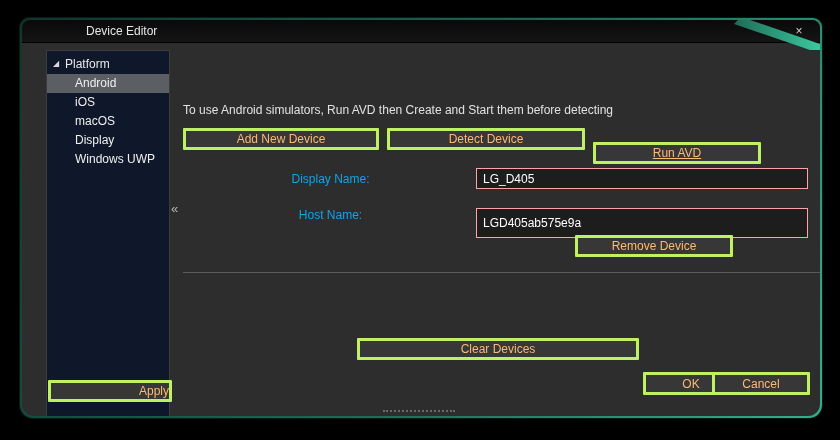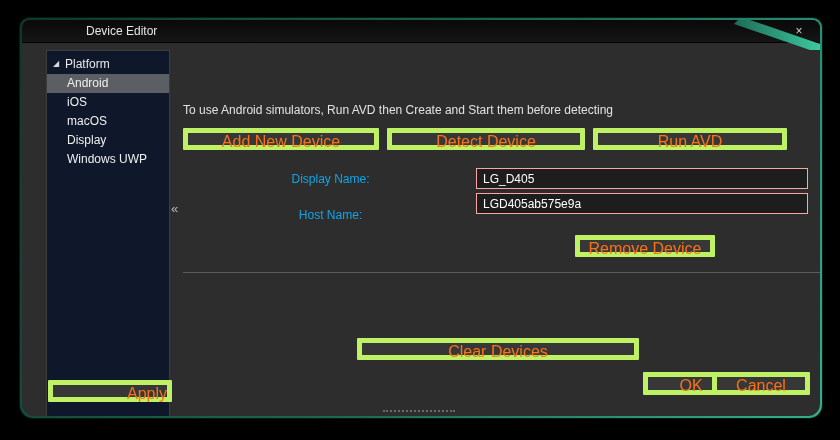--- a/index.html
+++ b/index.html
@@ -51,29 +51,29 @@
   .tree-row {
     height:19px; line-height:19px; font-size:12px; color:#e8e8e8;
     padding-left:6px; white-space:nowrap;
   }
   .tree-row .expander {
     display:inline-block; width:12px; font-size:8px; color:#d8d8d8;
     vertical-align:middle; transform:translateY(-1px);
   }
   .tree-item {
     height:19px; line-height:19px; font-size:12px; color:#efefef;
-    padding-left:20px; white-space:nowrap;
+    padding-left:28px; white-space:nowrap;
   }
   .tree-item.selected { background:#5b5f63; }
   .btn {
     position:absolute;
     background:#373737;
-    border:5px solid #bef264;
+    border:3px solid #bef264;
     border-radius:1px;
-    color:#f97316; font-size:16px;
+    color:#fdba74; font-size:12px;
     text-align:center;
     font-family:"Liberation Sans", sans-serif;
   }
   .field-label {
     position:absolute; left:161px; width:295px; height:22px;
     line-height:22px; text-align:center;
     color:#0ea5e9; font-size:12px;
   }
   .text-input {
     position:absolute;
@@ -134,29 +134,29 @@
     </div>
 
     <button class="btn" style="left:26px; top:360px; width:124px; height:22px;text-align:right;">Apply</button>
 
     <div class="collapse-handle">«</div>
 
     <div class="instruction">To use Android simulators, Run AVD then Create and Start them before detecting</div>
 
     <button class="btn" style="left:161px; top:108px; width:196px; height:22px;">Add New Device</button>
     <button class="btn" style="left:365px; top:108px; width:198px; height:22px;">Detect Device</button>
-    <button class="btn" style="left:571px; top:108px; width:194px; height:22px;">Run AVD</button>
+    <button class="btn" style="left:571px; top:122px; width:168px; height:22px;text-decoration:underline;">Run AVD</button>
 
     <div class="field-label" style="top:148px;">Display Name:</div>
     <input class="text-input" style="left: 454px; top: 148px; width: 332px; height: 21px;" value="LG_D405">
 
     <div class="field-label" style="top:184px;">Host Name:</div>
-    <input class="text-input" style="left: 454px; top: 173px; width: 332px; height: 21px;" value="LGD405ab575e9a">
+    <input class="text-input" style="left: 454px; top: 188px; width: 332px; height: 30px;" value="LGD405ab575e9a">
 
-    <button class="btn" style="left:553px; top:215px; width:140px; height:22px;">Remove Device</button>
+    <button class="btn" style="left:553px; top:215px; width:158px; height:22px;">Remove Device</button>
 
     <div class="divider"></div>
 
     <button class="btn" style="left:335px; top:318px; width:282px; height:22px;">Clear Devices</button>
 
     <button class="btn" style="left:578px; top:352px; width:96px; height:23px;margin-left:43px;">OK</button>
     <button class="btn" style="left:690px; top:352px; width:98px; height:23px;">Cancel</button>
 
     <div class="resize-grip"></div>
 

